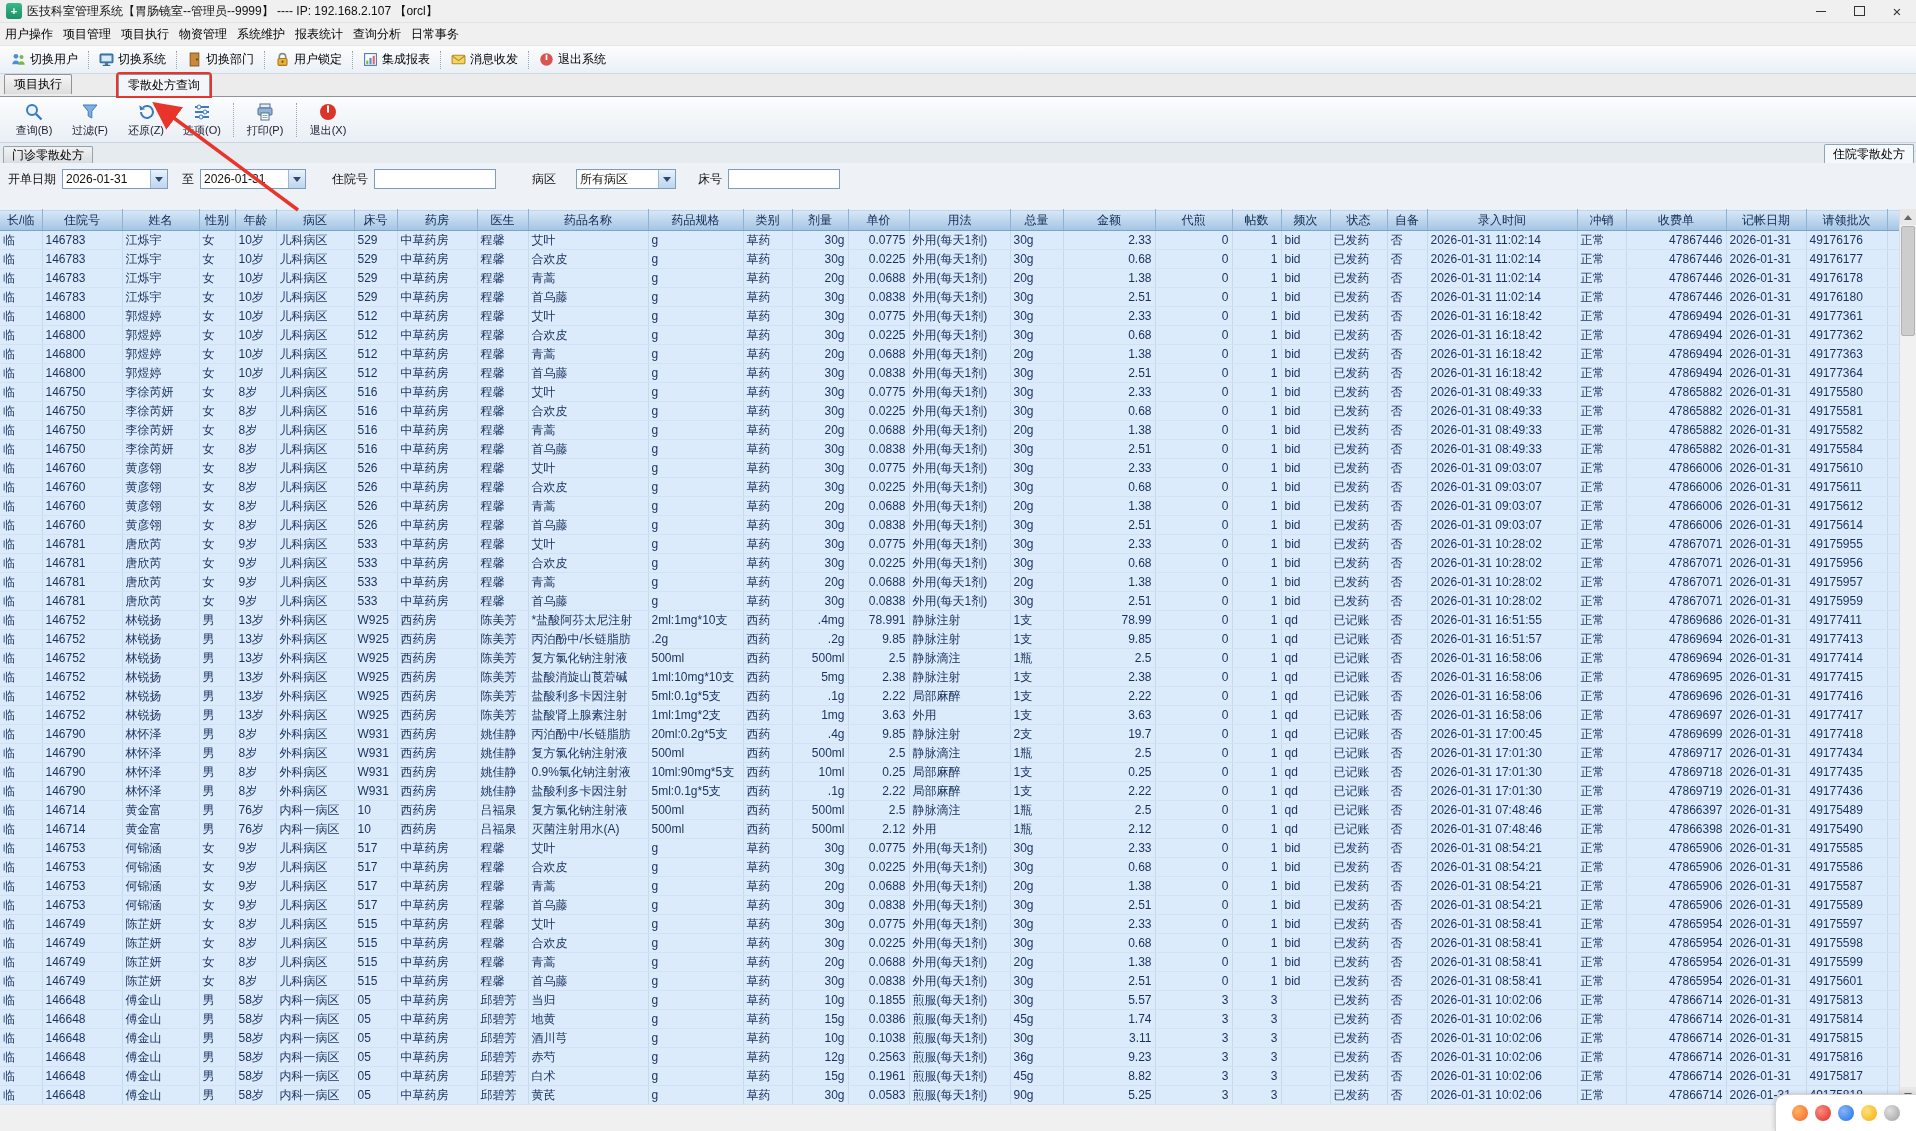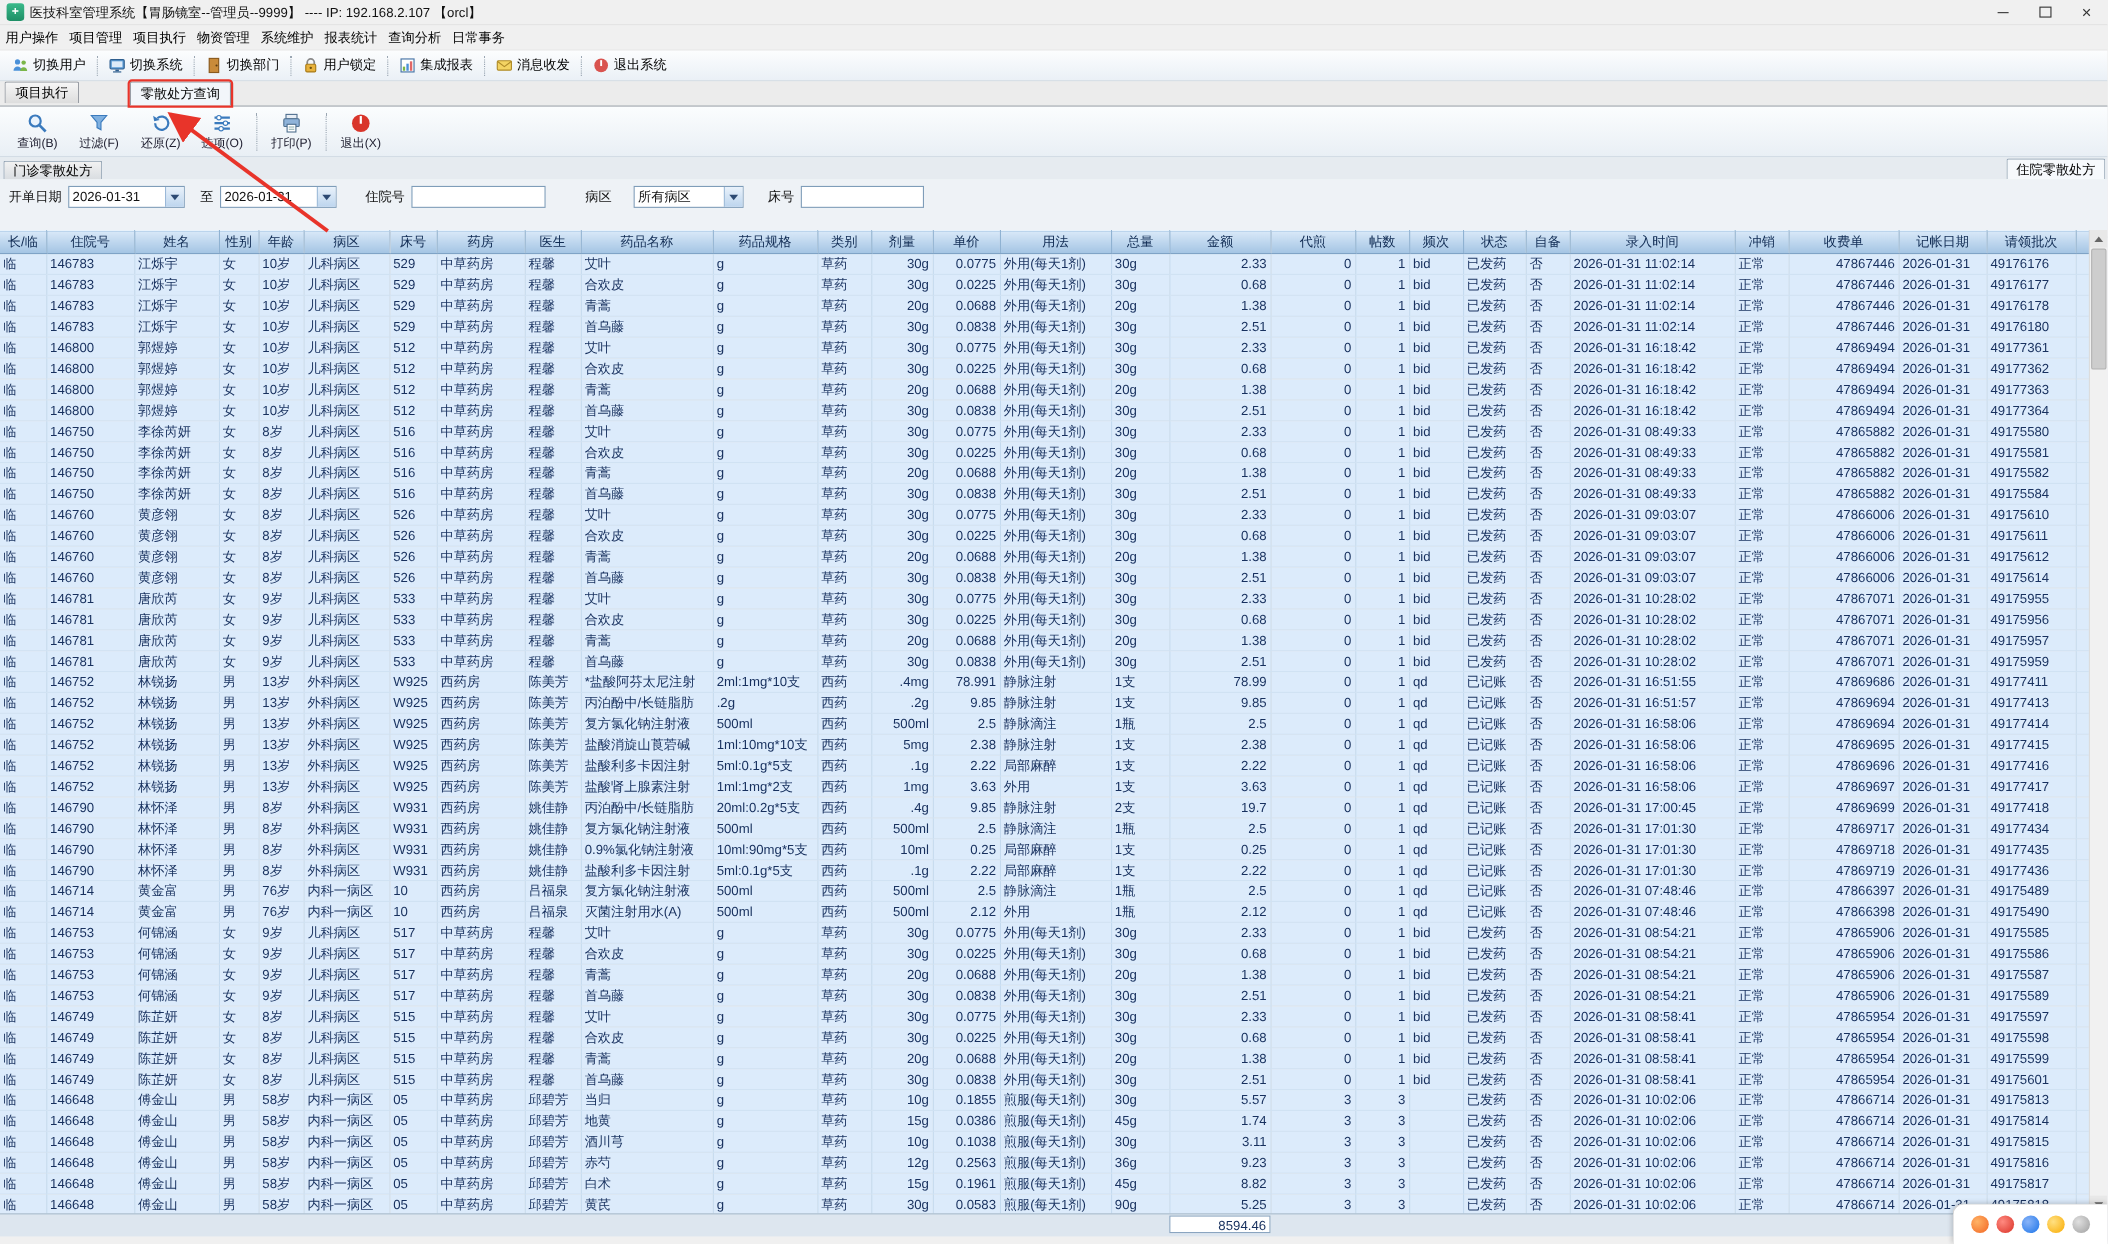--- a/index.html
+++ b/index.html
@@ -1725,23 +1725,20 @@
         </table>
       <div class="vscroll">
         <div class="sb-btn sb-up">
             <span class="tri-up-s"></span>
           </div>
         <div class="sb-thumb"></div>
         <div class="sb-btn sb-down">
             <span class="tri-down-s"></span>
           </div>
       </div>
-      <div class="totalrow">
-        <div class="totalbox">8594.46</div>
-      </div>
     </div>
   </div>
 
   <svg class="arrow-overlay" viewBox="0 0 1916 1131">
     <defs>
       <marker id="ah" markerWidth="10" markerHeight="10" refX="7" refY="4" orient="auto">
         <path d="M0 0 L8 4 L0 8 Z" fill="#e8342a"></path>
       </marker>
     </defs>
     <line x1="298" y1="210" x2="155" y2="104" stroke="#e8342a" stroke-width="3.5" marker-end="url(#ah)"></line>

